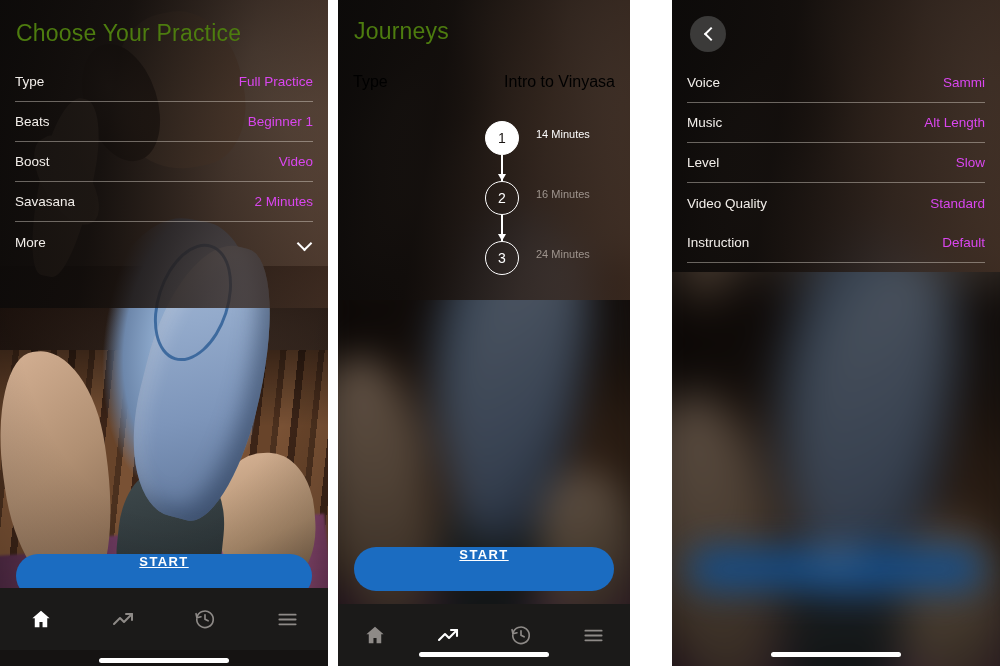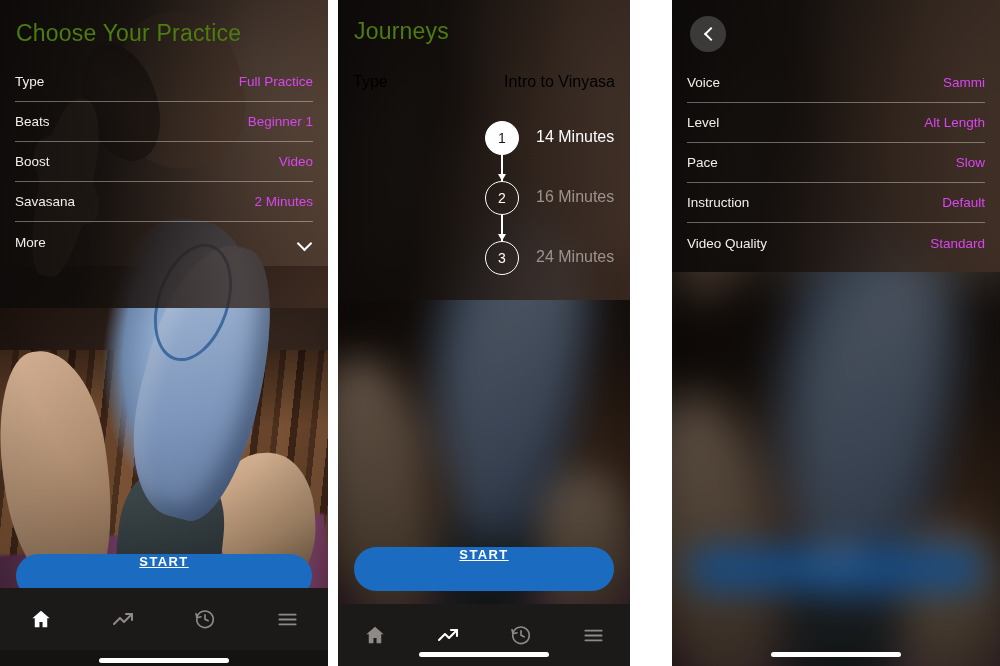--- a/index.html
+++ b/index.html
@@ -171,21 +171,21 @@
   .circle {
     position:absolute; left:147px; top:0;
     width:34px; height:34px; border-radius:50%;
     display:flex; align-items:center; justify-content:center;
     font-size:14px; font-weight:400;
     border:1.6px solid #ffffff; color:#ffffff; background:transparent;
   }
   .circle.active { background:#ffffff; color:#1a1513; border-color:#ffffff; }
   .step-label {
     position:absolute; left:198px; top:7px;
-    font-size:16px; color:#ffffff; font-weight:400;
+    font-size:11px; color:#ffffff; font-weight:400;
   }
   .step-label.dim { color:#9e948d; }
   .connector {
     position:absolute; left:163.2px; top:34px; width:1.6px; height:26px;
     background:#ffffff;
   }
   .connector::after {
     content:""; position:absolute; left:-3.6px; bottom:0;
     width:0; height:0;
     border-left:4.4px solid transparent; border-right:4.4px solid transparent;
@@ -451,35 +451,35 @@
     <div class="back-btn">
       <span class="chev-left"></span>
     </div>
 
     <div class="rows" style="top:63px;">
       <div class="row">
         <span class="lbl">Voice</span>
         <span class="val">Sammi</span>
       </div>
       <div class="row">
+        <span class="lbl">Music</span>
+        <span class="val">Alt Length</span>
+      </div>
+      <div class="row">
         <span class="lbl">Level</span>
-        <span class="val">Alt Length</span>
-      </div>
-      <div class="row">
-        <span class="lbl">Pace</span>
         <span class="val">Slow</span>
-      </div>
-      <div class="row">
-        <span class="lbl">Instruction</span>
-        <span class="val">Default</span>
       </div>
       <div class="row no-line">
         <span class="lbl">Video Quality</span>
         <span class="val">Standard</span>
       </div>
+      <div class="row">
+        <span class="lbl">Instruction</span>
+        <span class="val">Default</span>
+      </div>
     </div>
 
     <div class="home-indicator" style="bottom:9px;"></div>
   </div>
 
   <div class="gap" style="left:328px; width:10px;"></div>
   <div class="gap" style="left:666px; width:6px;"></div>
 
 </div>
 

